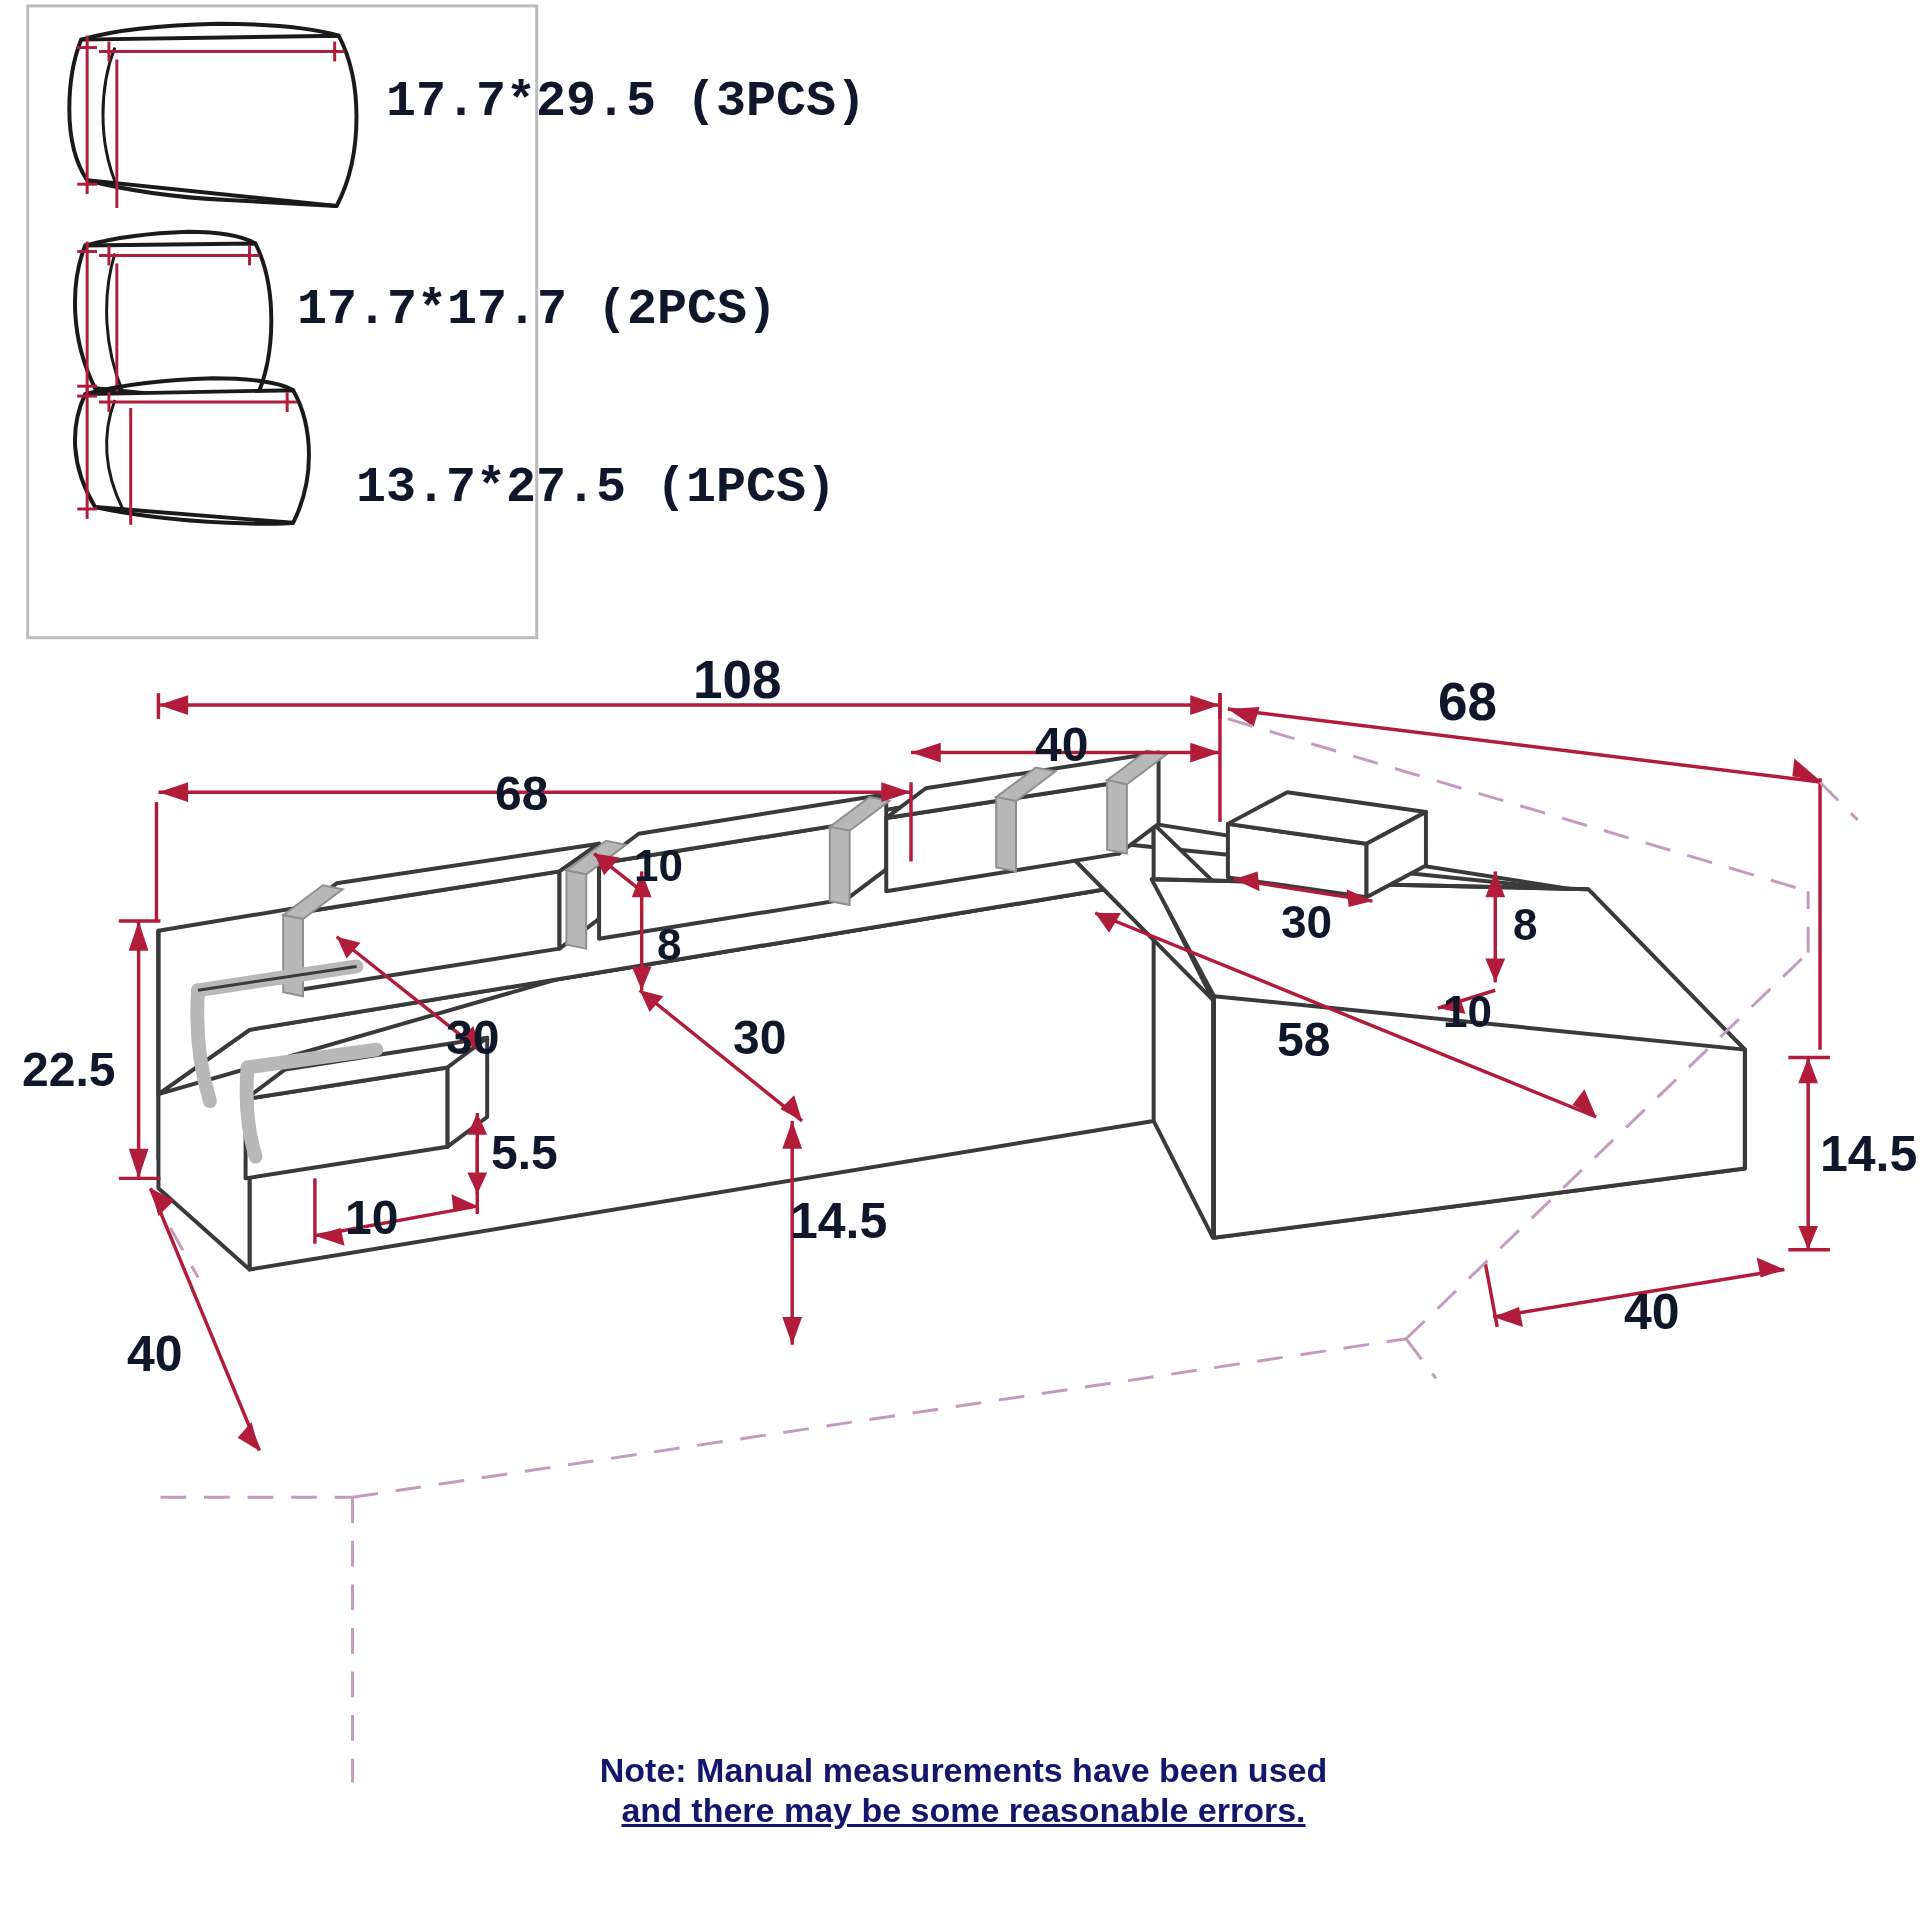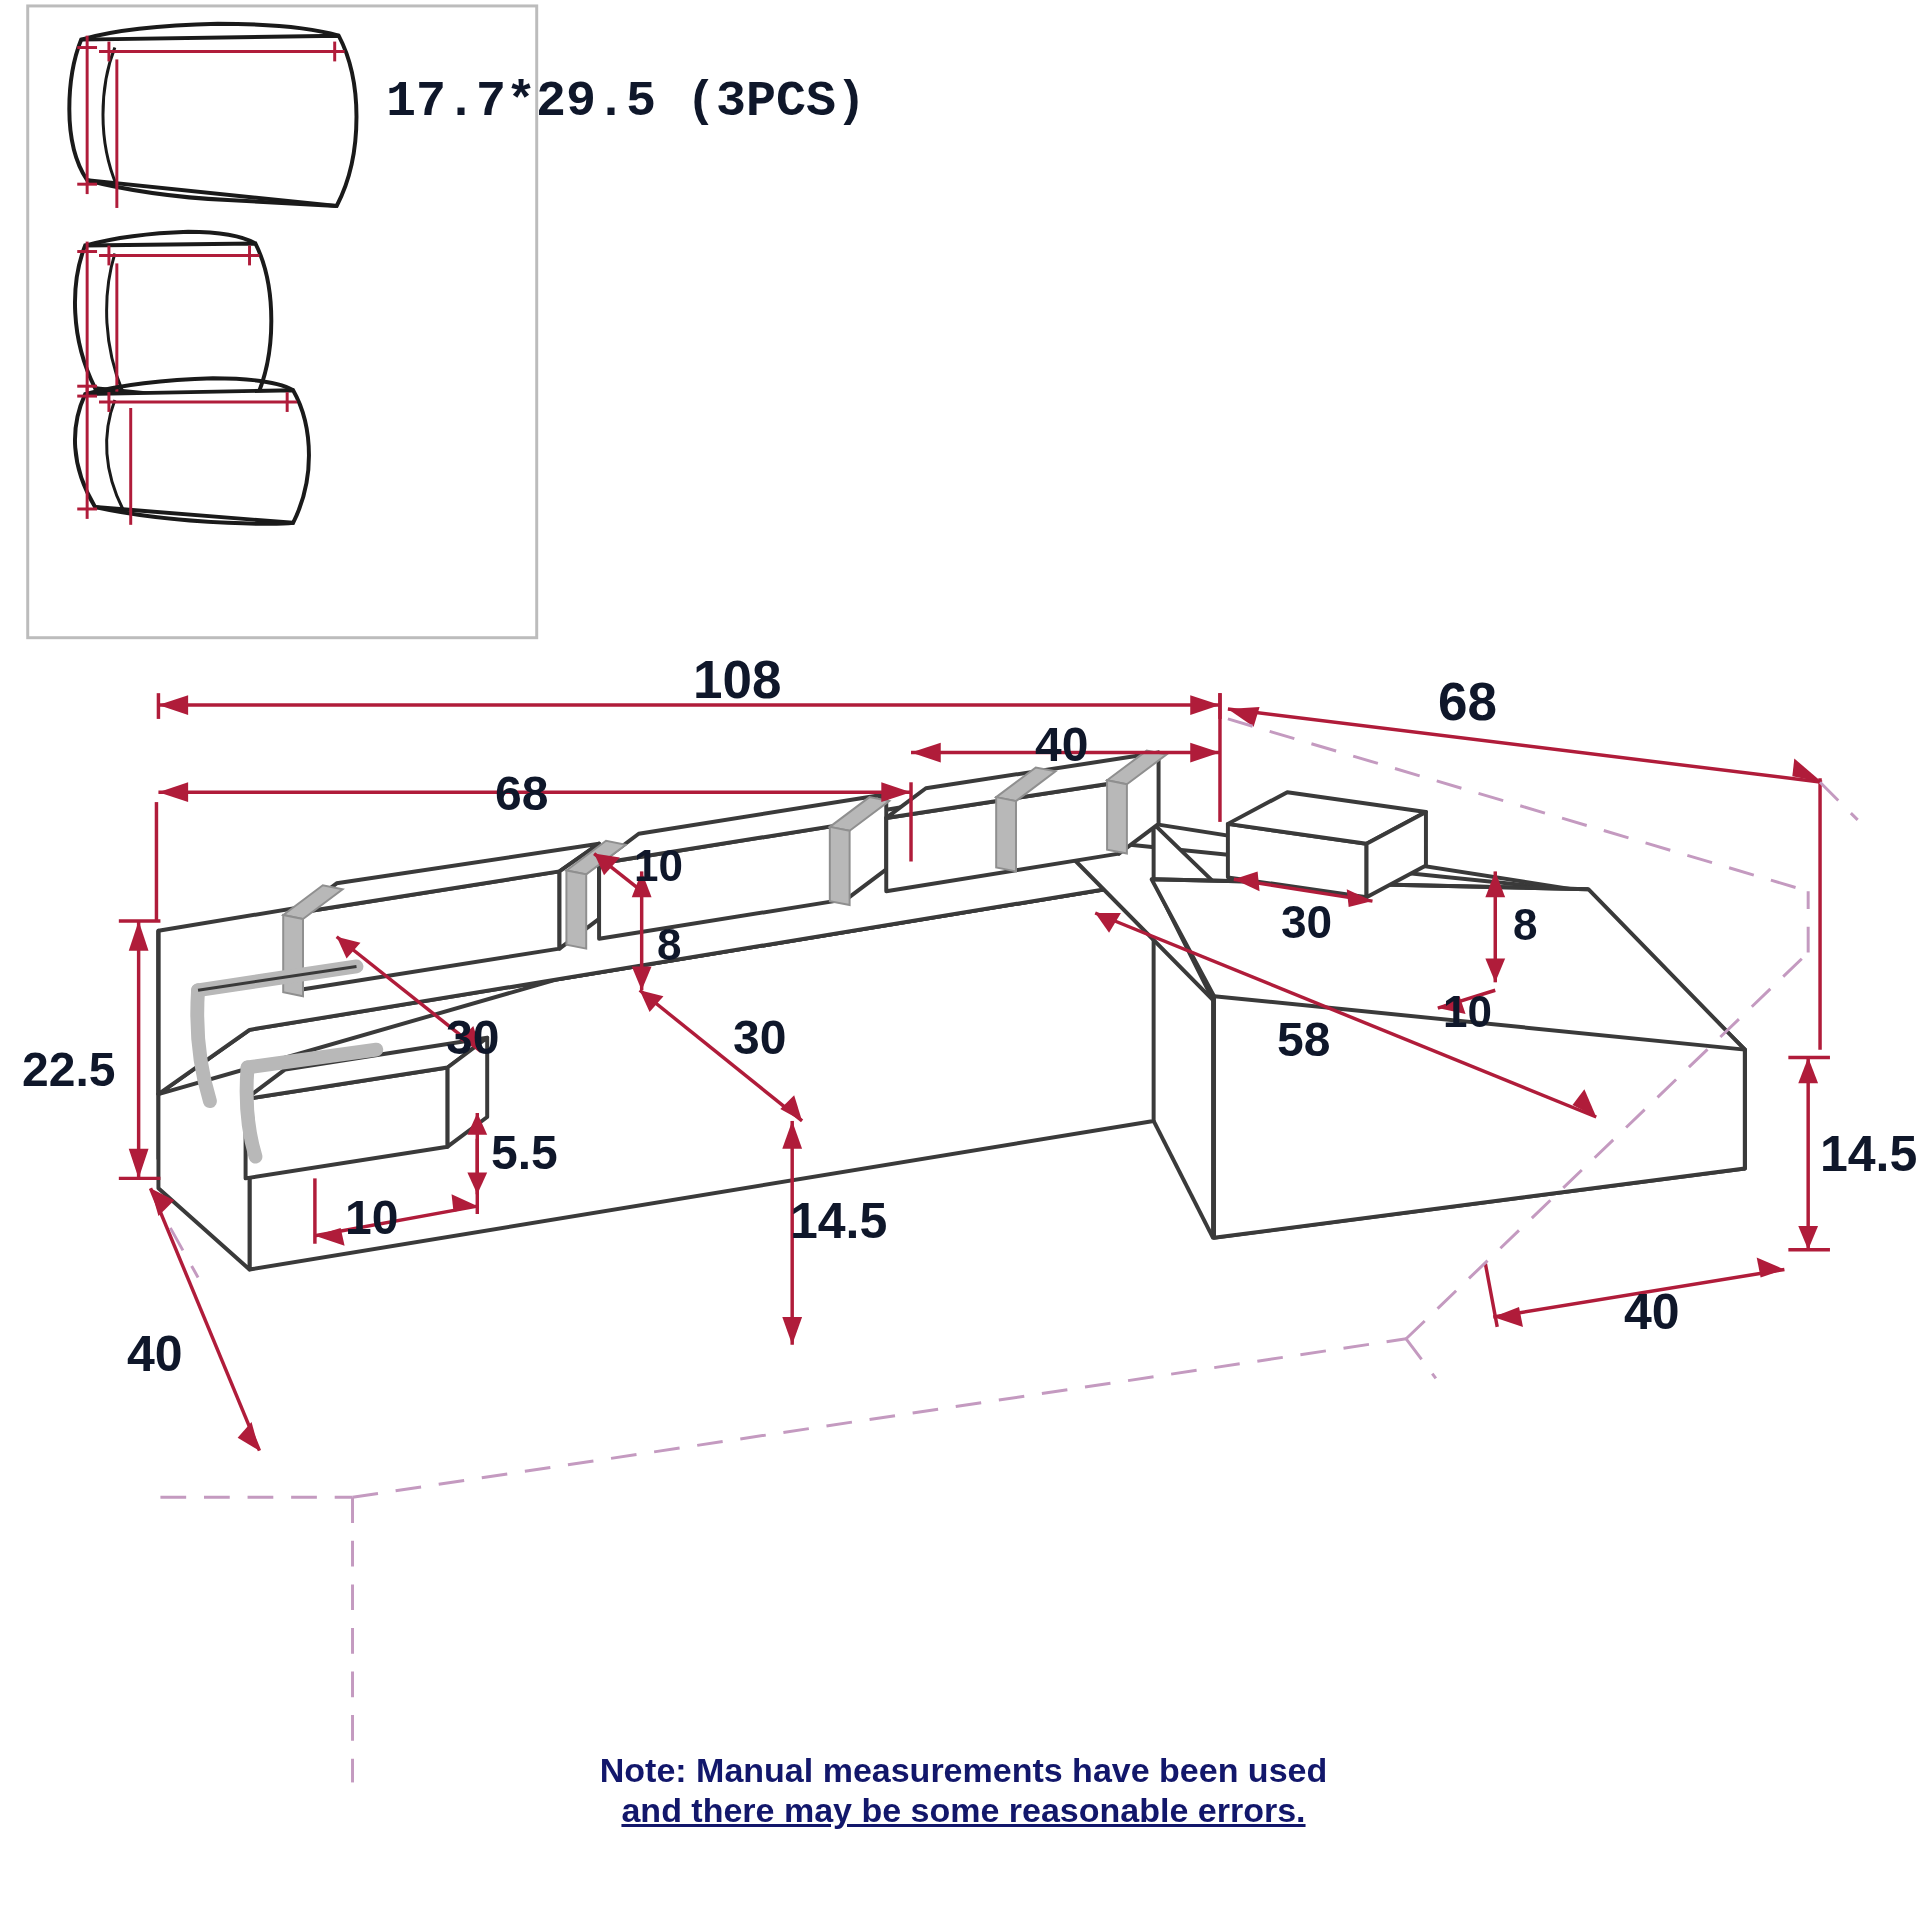--- a/index.html
+++ b/index.html
@@ -309,20 +309,28 @@
       <path d="M1420 1352 L 1450 1392"></path>
       <path d="M172 1240 L 200 1290"></path>
     </g>
 
   </svg>
 
   <div class="pillow-label" style="left:386px; top:77px; font-size:50px;">
     <span>17.7*29.5</span>
     <span style="font-weight:bold;">(3PCS)</span>
   </div>
+  <div class="pillow-label" style="left:297px; top:285px; font-size:50px;">
+    <span>17.7*17.7</span>
+    <span>(2PCS)</span>
+  </div>
+  <div class="pillow-label" style="left:356px; top:463px; font-size:50px;">
+    <span>13.7*27.5</span>
+    <span>(1PCS)</span>
+  </div>
 
   <div class="dimtext" style="left:693px; top:653px; font-size:53px;">108</div>
   <div class="dimtext" style="left:1438px; top:675px; font-size:53px;">68</div>
   <div class="dimtext" style="left:495px; top:770px; font-size:48px;">68</div>
   <div class="dimtext" style="left:1035px; top:721px; font-size:48px;">40</div>
 
   <div class="dimtext" style="left:22px; top:1026px; font-size:48px;margin-top:20px;">22.5</div>
   <div class="dimtext" style="left:127px; top:1329px; font-size:50px;">40</div>
 
   <div class="dimtext" style="left:634px; top:844px; font-size:44px;">10</div>

